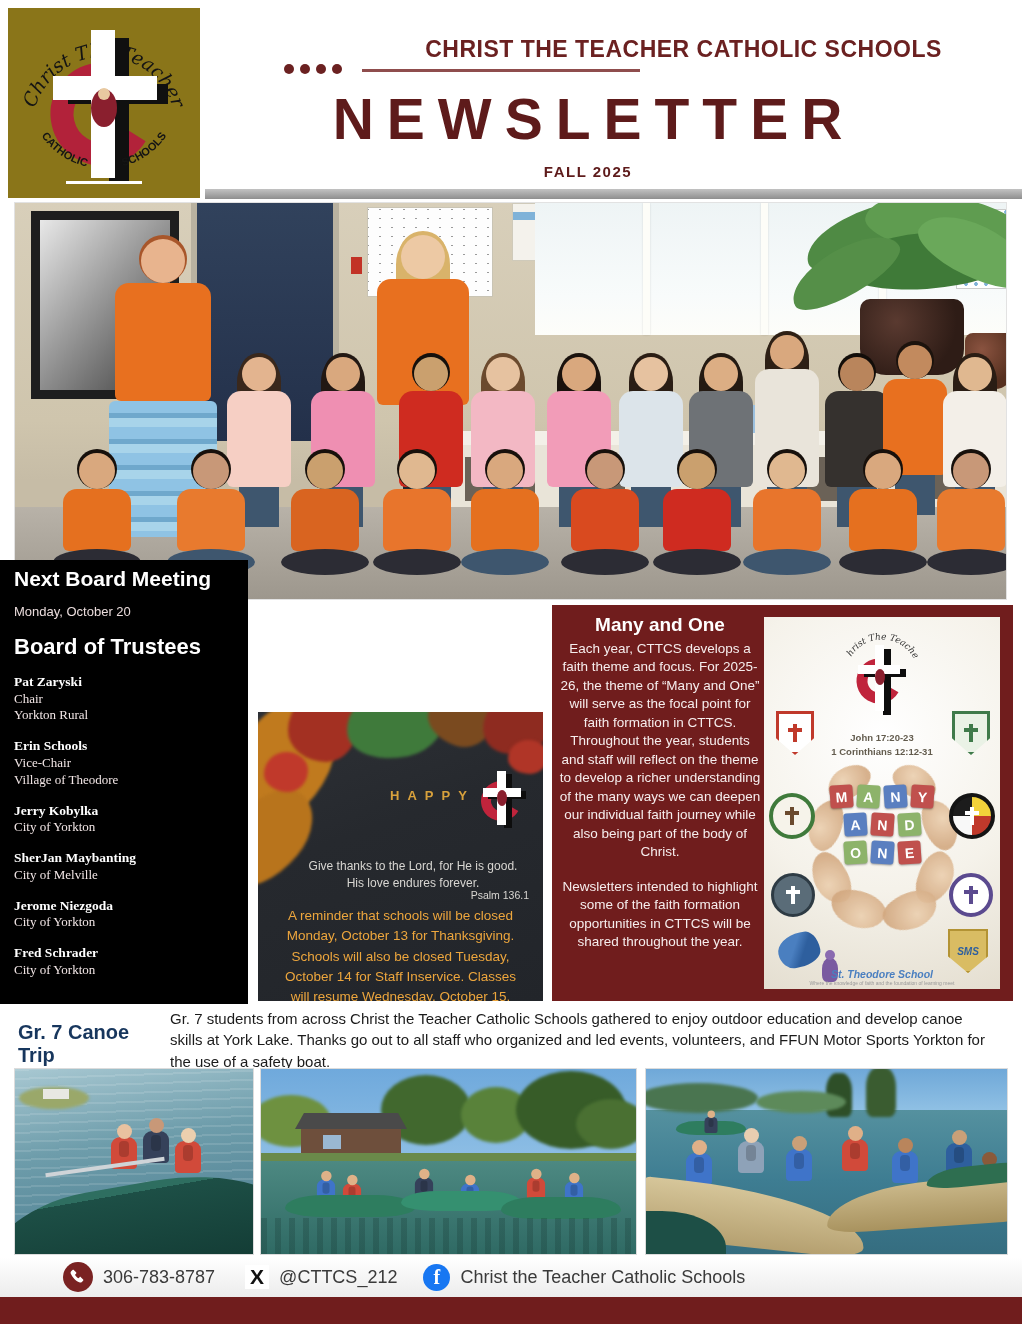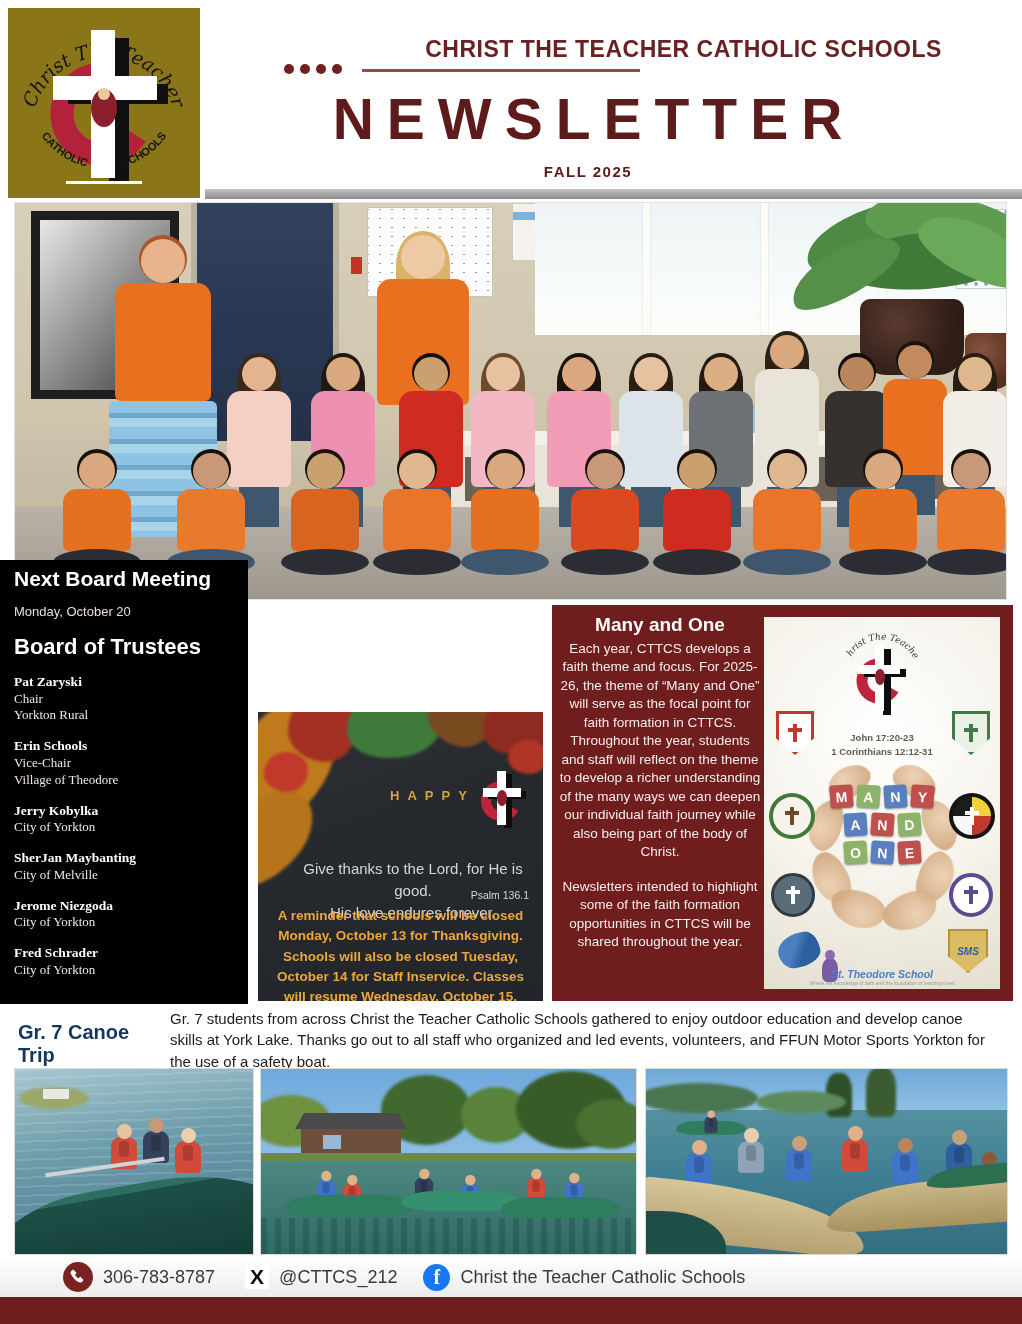--- a/index.html
+++ b/index.html
@@ -63,25 +63,25 @@
   .thanks-col { position:absolute; left:252px; top:601px; width:296px; text-align:center; }
   .tc-head { font-size:17px; font-weight:bold; color:#2d6095; }
   .tc-msg { font-size:14px; color:#4d4d4d; line-height:1.36; margin-top:4px; padding:0 4px; }
   .thanks-card { position:absolute; left:258px; top:712px; width:285px; height:289px; overflow:hidden;
     background:linear-gradient(160deg,#2e3136 0%,#26292e 40%,#22252a 100%); }
   .blob { position:absolute; border-radius:50% 50% 45% 55%/55% 45% 55% 45%; filter:blur(1.5px); }
   .card-happy { position:absolute; left:0; top:76px; width:100%; text-align:center; font-size:13px;
     letter-spacing:8px; color:#d8a13c; font-weight:bold;margin-left:32px; }
   .card-script { position:absolute; left:0; top:88px; width:100%; text-align:center;
     font-family:"DejaVu Serif", serif; font-style:italic; font-weight:bold; font-size:35px; color:#e7a93e; }
-  .card-verse { position:absolute; left:0; top:146px; width:100%; text-align:center; font-size:15px;
+  .card-verse { position:absolute; left:0; top:146px; width:100%; text-align:center; font-size:12px;
     color:#d8d6d2; line-height:1.45;padding-left:25px; }
   .card-psalm { position:absolute; right:14px; top:177px; font-size:10.5px; color:#d8d6d2; }
   .card-reminder { position:absolute; left:0; top:194px; width:100%; padding:0 16px; text-align:center;
-    font-size:13.5px; font-weight:bold; color:#eda63d; line-height:1.5; }
+    font-size:13.5px; font-weight:normal; color:#eda63d; line-height:1.5; }
   .mini-logo { position:absolute; }
 
   
   .mao-panel { position:absolute; left:552px; top:605px; width:461px; height:396px; background:#701d1d; }
   .mao-text { position:absolute; left:7px; top:9px; width:202px; text-align:center; color:#f6eded; }
   .mao-head { font-size:19px; font-weight:bold; color:#fff; }
   .mao-p { font-size:13.5px; line-height:1.37; margin-top:4px; }
   .mao-p + .mao-p { margin-top:16px; }
   .poster { position:absolute; left:212px; top:12px; width:236px; height:372px; overflow:hidden;
     background:radial-gradient(circle at 50% 32%, #ffffff 0%, #f5f2ea 55%, #e4ded0 100%); }

